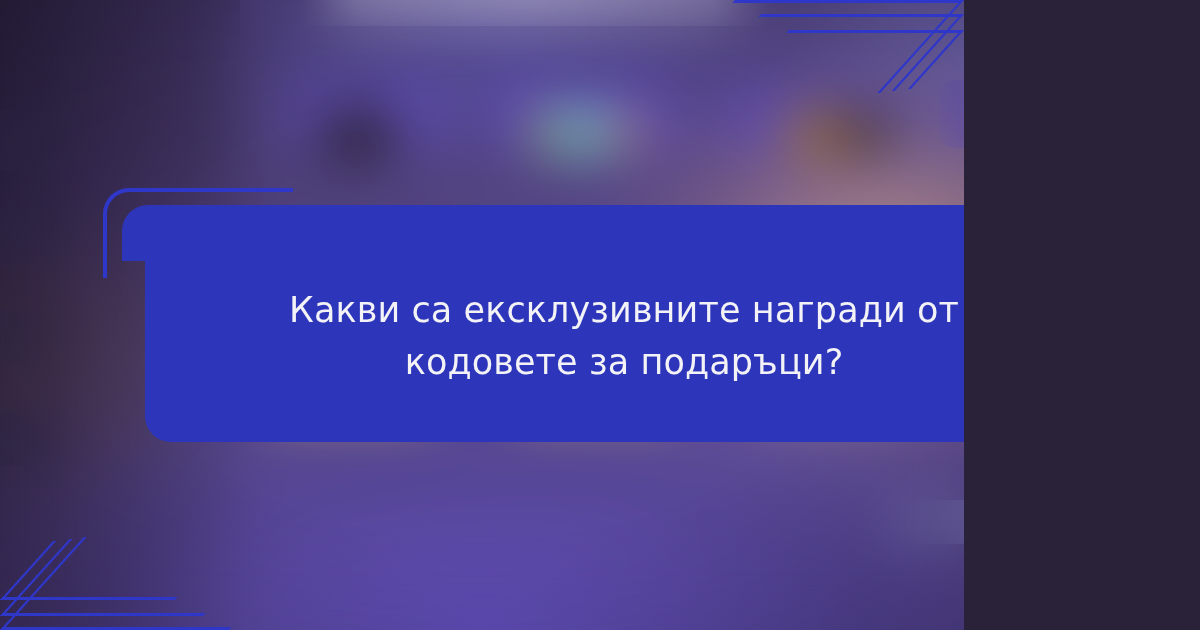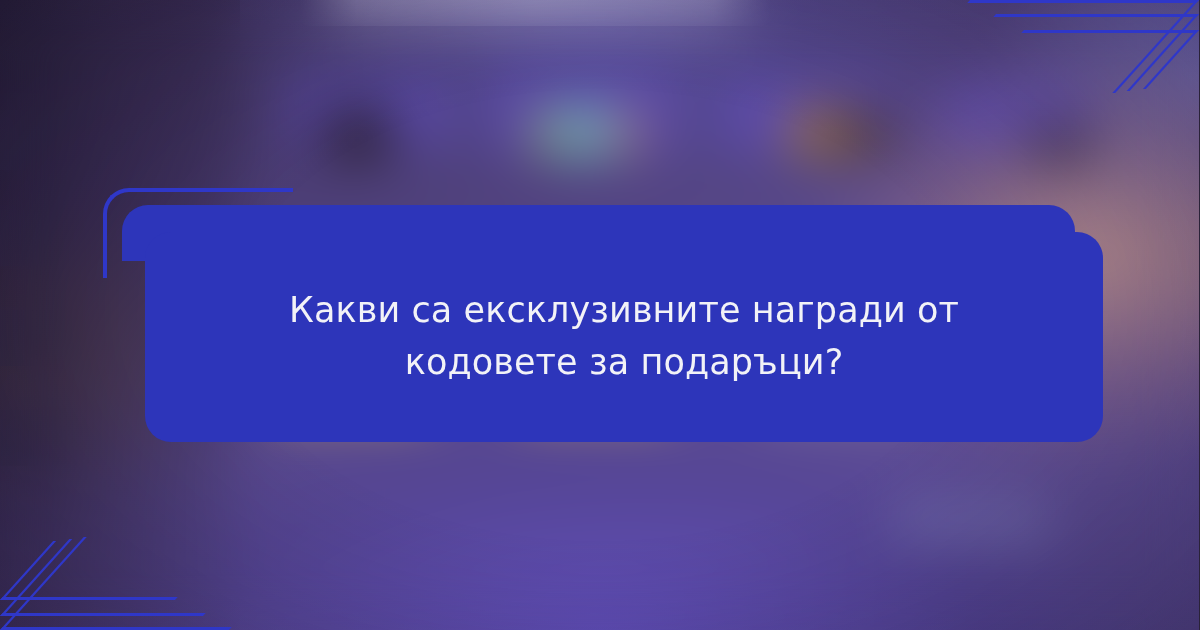--- a/index.html
+++ b/index.html
@@ -9,21 +9,21 @@
   }
   body {
     width: 1200px;
     height: 630px;
     overflow: hidden;
     font-family: "DejaVu Sans", "Liberation Sans", sans-serif;
   }
 
   .stage {
     position: relative;
-    width: 1199px;
+    width: 964px;
     height: 630px;
     overflow: hidden;
     background: #3a2f52;
   }
 
   
   .bg-wrap {
     position: absolute;
     inset: -60px;
     overflow: hidden;

